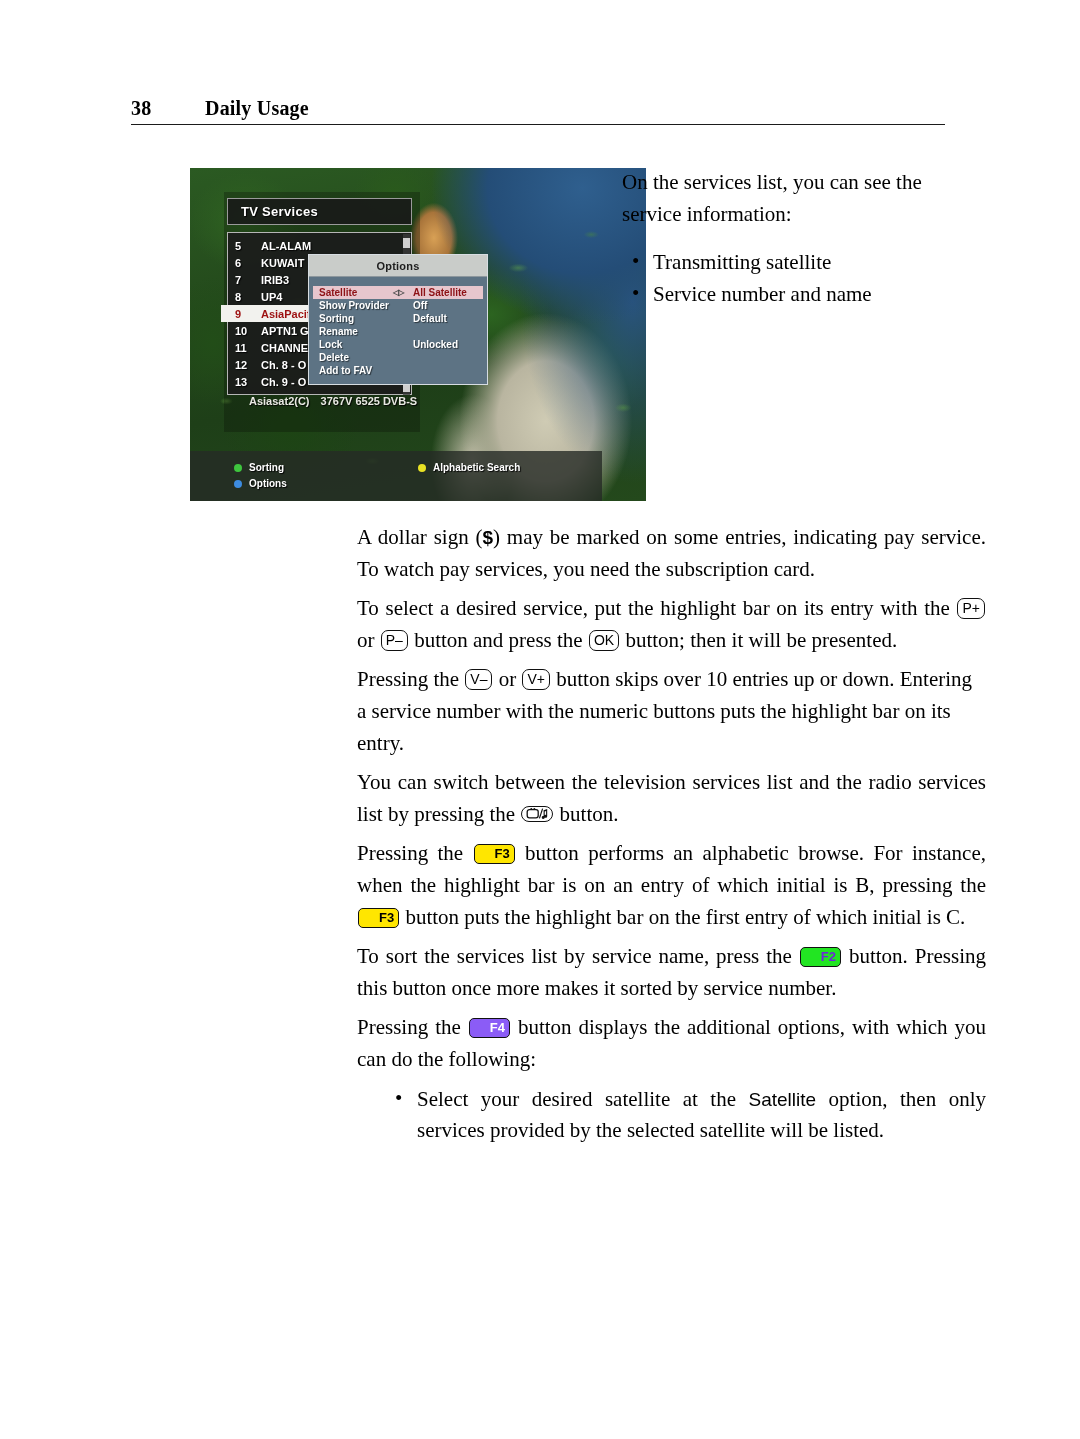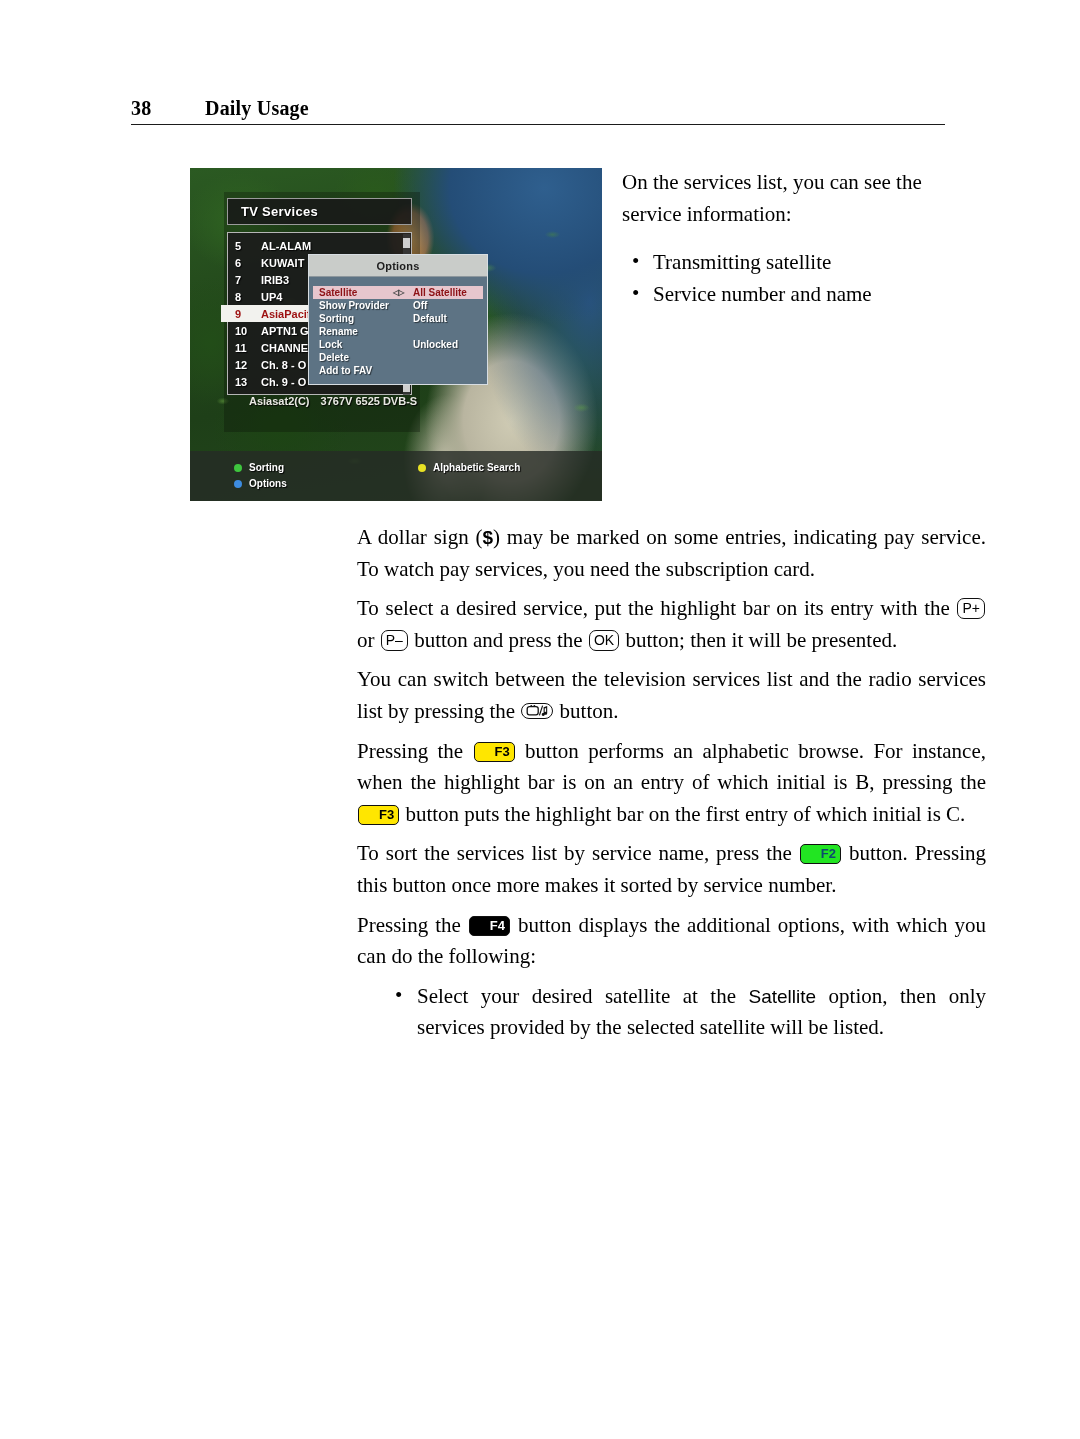--- a/index.html
+++ b/index.html
@@ -38,21 +38,21 @@
     margin-top: 4px;
     border-bottom: 1.6px solid #1b1b1b;
     width: 100%;
   }
 
   
   .figure {
     position: absolute;
     left: 190px;
     top: 168px;
-    width: 412px;
+    width: 456px;
     height: 333px;
     overflow: hidden;
     background: #2d4a1d;
   }
   
   .photo {
     position: absolute;
     inset: 0;
     background:
       
@@ -333,22 +333,22 @@
     color: #000;
   }
   .key.fkey {
     font-weight: bold;
     font-size: 13px;
     padding: 2px 4px 3px 20px;
     border-radius: 5px;
     border: 1.6px solid #111;
   }
   .key.fkey.yellow { background: #ffe600; color: #000; }
-  .key.fkey.green  { background: #22e522; color: #0c4a6e; }
-  .key.fkey.blue   { background: #000000; color: #fff; }
+  .key.fkey.green  { background: #22e522; color: #6d28d9; }
+  .key.fkey.blue   { background: #8b5cf6; color: #fff; }
   .key.tvradio {
     border-radius: 9px;
     padding: 1px 4px 1px 4px;
     vertical-align: -1px;
   }
   .key.tvradio svg { display: block; }
   .dollar { font-family: "Liberation Sans", sans-serif; font-weight: bold; font-size: 19px; }
 </style>
 </head>
 <body>
@@ -486,20 +486,21 @@
     <li>Service number and name</li>
   </ul>
 </div>
 
 <div class="body-col">
 
   <p><span>A dollar sign (</span><span class="dollar">$</span><span>) may be marked on some entries, indicating pay service. To watch pay services, you need the subscription card.</span></p>
 
   <p><span>To select a desired service, put the highlight bar on its entry with the </span><span class="key">P+</span><span> or </span><span class="key">P–</span><span> button and press the </span><span class="key">OK</span><span> button; then it will be presented.</span></p>
 
+  <p class="ragged"><span>Pressing the </span><span class="key">V–</span><span> or </span><span class="key">V+</span><span> button skips over 10 entries up or down. Entering a service number with the numeric buttons puts the highlight bar on its entry.</span></p>
 
   <p><span>You can switch between the television services list and the radio services list by pressing the </span><span class="key tvradio"><svg width="22" height="12" viewBox="0 0 22 12" aria-hidden="true">
           <rect x="1.2" y="1.6" width="11" height="8.2" rx="2.2" fill="none" stroke="#111" stroke-width="1.3"></rect>
           <line x1="4.2" y1="1.6" x2="6.1" y2="-0.3" stroke="#111" stroke-width="1.1"></line>
           <line x1="9.4" y1="1.6" x2="7.5" y2="-0.3" stroke="#111" stroke-width="1.1"></line>
           <line x1="13.4" y1="10.4" x2="16.6" y2="0.6" stroke="#111" stroke-width="1.2"></line>
           <path d="M17.6 2.2 L21.2 1.1 L21.2 8.2 A1.5 1.5 0 1 1 20.1 6.9 L20.1 3.0 L18.7 3.4 L18.7 9.3 A1.5 1.5 0 1 1 17.6 8.0 Z" fill="#111"></path>
         </svg></span><span> button.</span></p>
 
   <p><span>Pressing the </span><span class="key fkey yellow">F3</span><span> button performs an alphabetic browse.  For instance, when the highlight bar is on an entry of which initial is B, pressing the </span><span class="key fkey yellow">F3</span><span> button puts the highlight bar on the first entry of which initial is C.</span></p>

